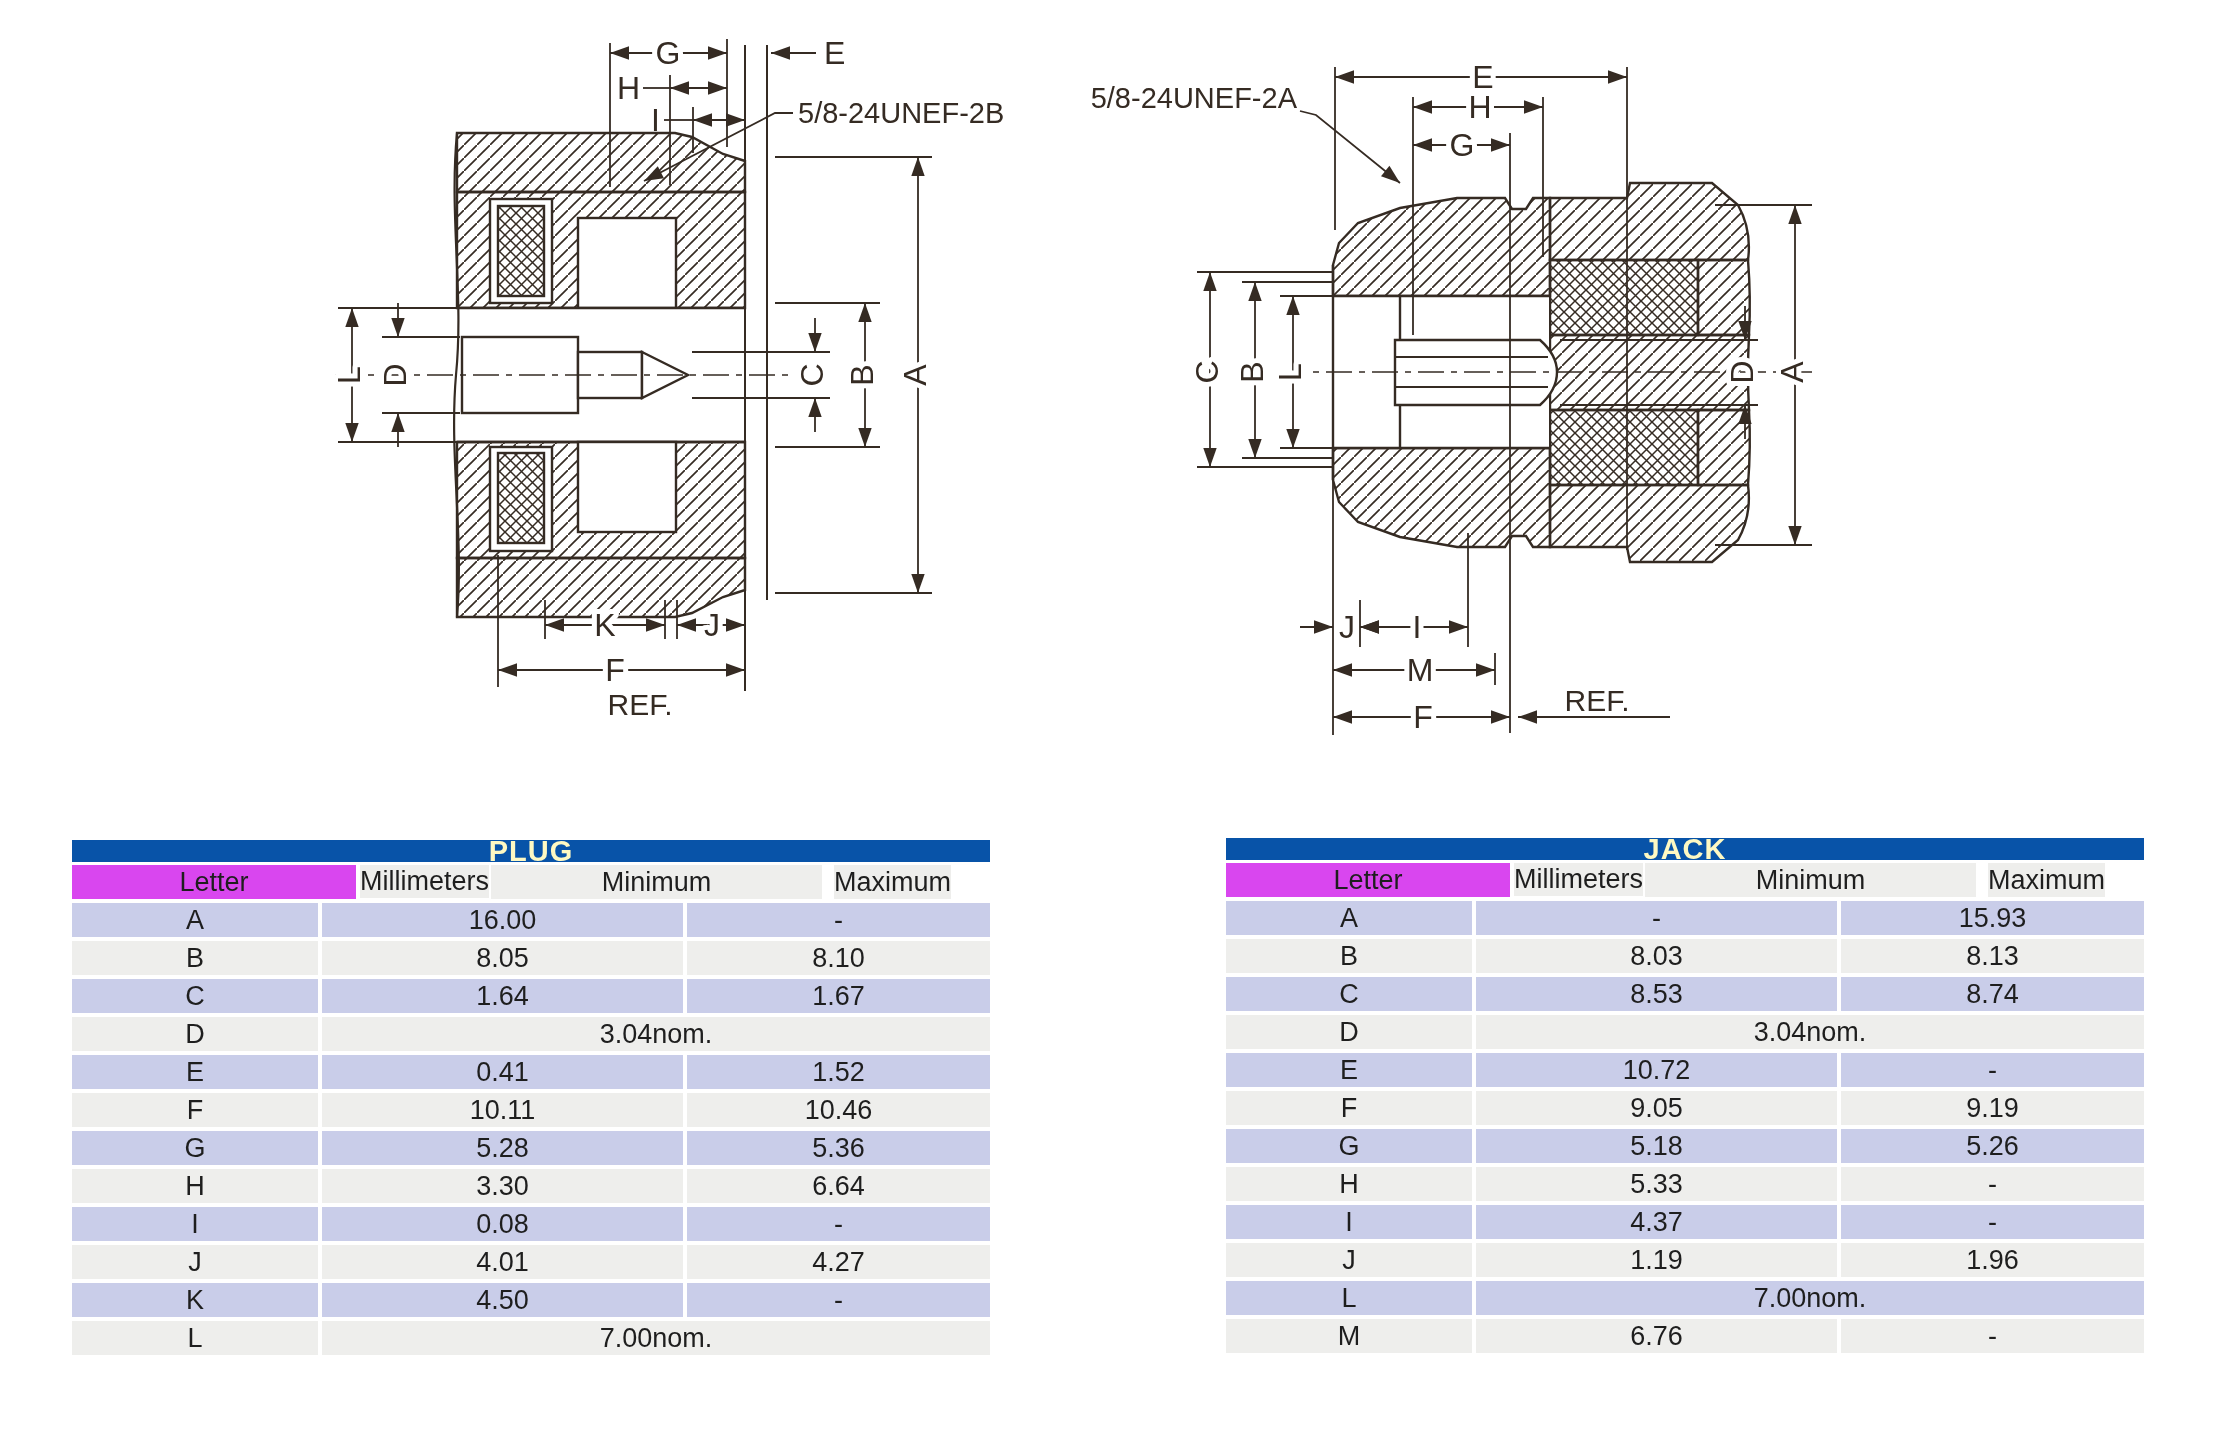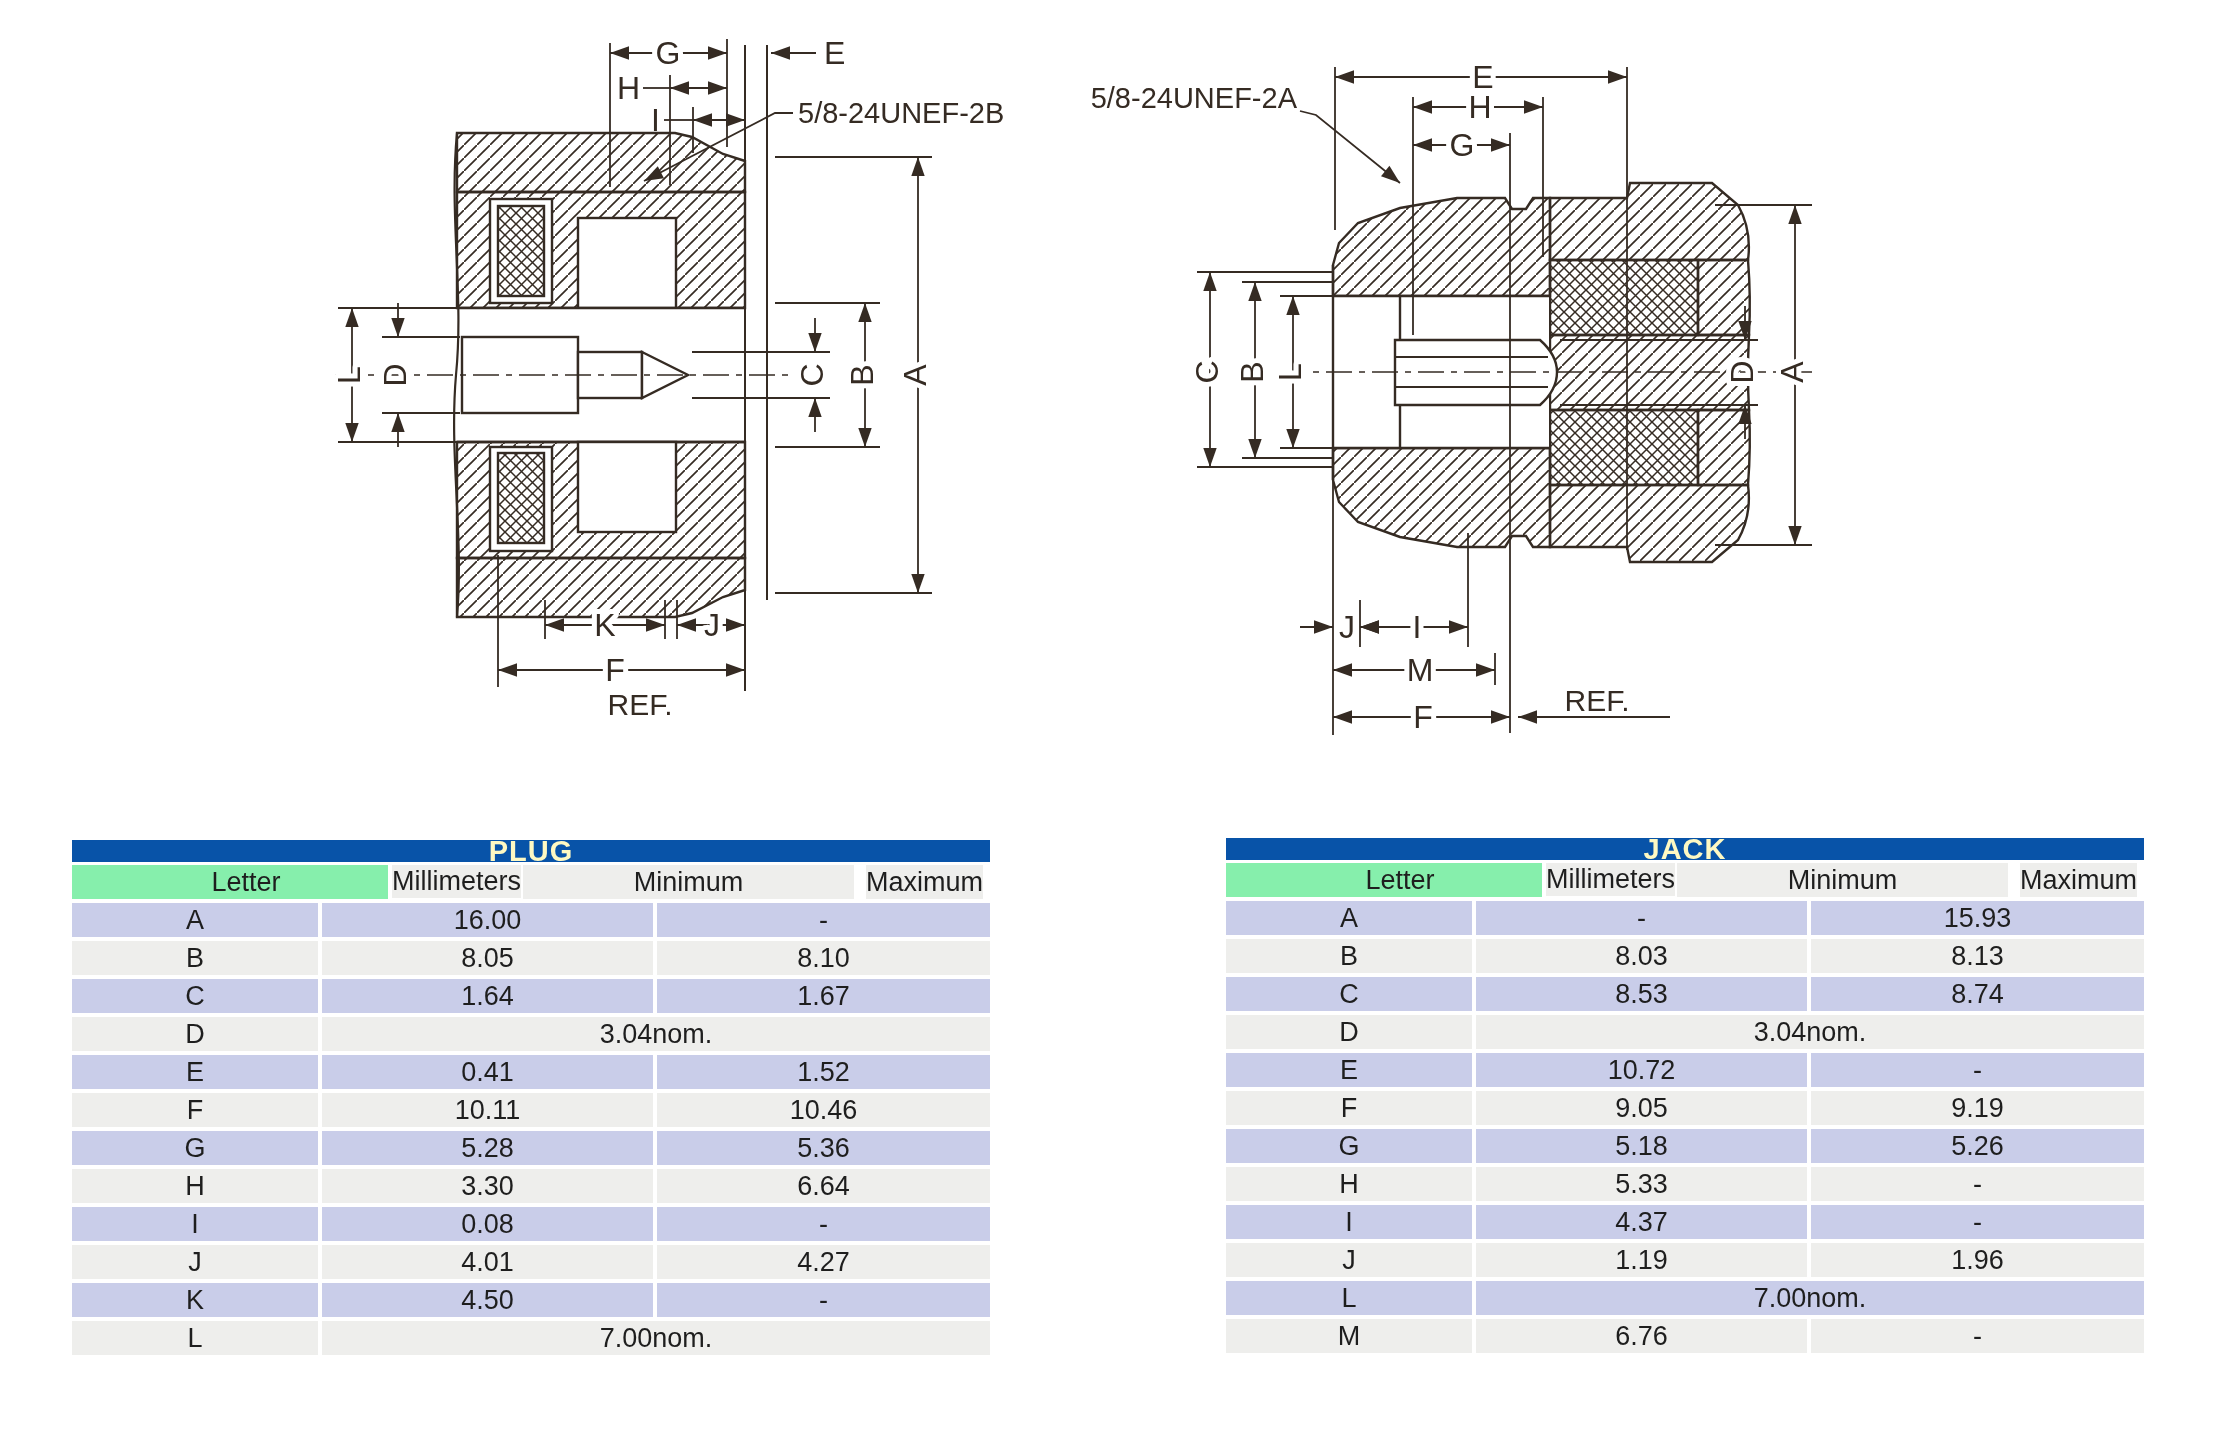--- a/index.html
+++ b/index.html
@@ -15,33 +15,32 @@
   .reftxt{font-size:30px;}
   .halo{paint-order:stroke;stroke:#ffffff;stroke-width:10px;stroke-linejoin:round;}
 
   .tbl{position:absolute;width:918px;}
   .tbl .title{
     height:22px;background:#0853a8;color:#fef9c3;font-weight:bold;font-size:29px;
     display:flex;align-items:center;justify-content:center;letter-spacing:1px;
   }
   .hdr{display:flex;gap:4px;margin-top:3px;}
   .hletter{
-    width:284px;background:#86efac;display:flex;align-items:center;justify-content:center;
+    width:284px;background:#d946ef;display:flex;align-items:center;justify-content:center;
     font-size:27px;
-    padding-left:32px;
   }
   .hright{flex:1;display:flex;flex-direction:row;gap:2px;}
   .hmm{height:33px;background:#eeeeec;display:flex;align-items:center;justify-content:center;font-size:27px;}
   .hminmax{display:flex;gap:12px;}
   .hmin{width:331px;height:34px;background:#eeeeec;display:flex;align-items:center;justify-content:center;font-size:27px;}
   .hmax{flex:1;height:34px;background:#eeeeec;display:flex;align-items:center;justify-content:center;font-size:27px;}
   .trow{display:flex;gap:4px;margin-top:4px;height:34px;font-size:27px;}
   .trow .c{display:flex;align-items:center;justify-content:center;}
   .trow .cl{width:246px;}
-  .trow .cmin{width:331px;}
+  .trow .cmin{width:361px;}
   .trow .cmax{flex:1;}
   .trow .cspan{flex:1;}
   .lav .c{background:#c9cde9;}
   .gry .c{background:#eeeeec;}
 </style>
 </head>
 <body>
 
 <svg class="drawing" style="left:230px;top:15px;" width="780" height="705" viewBox="0 0 780 705">
   <defs>

